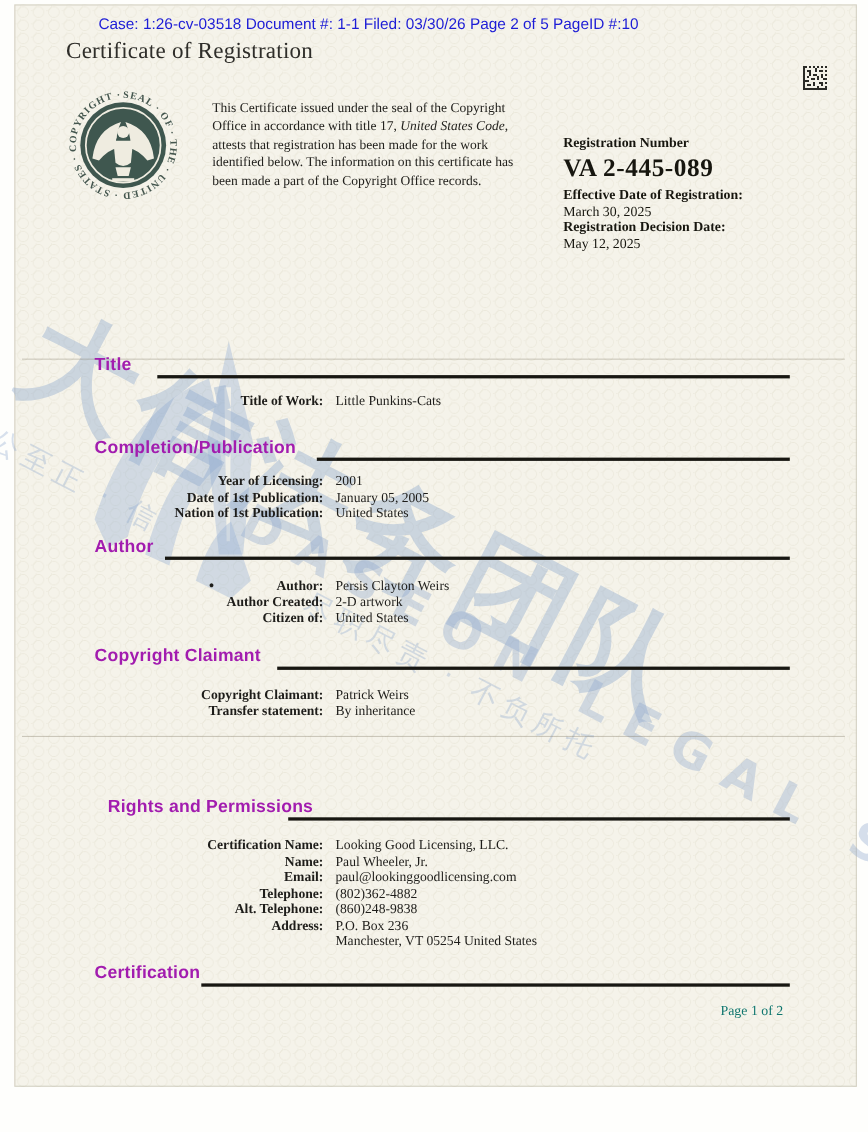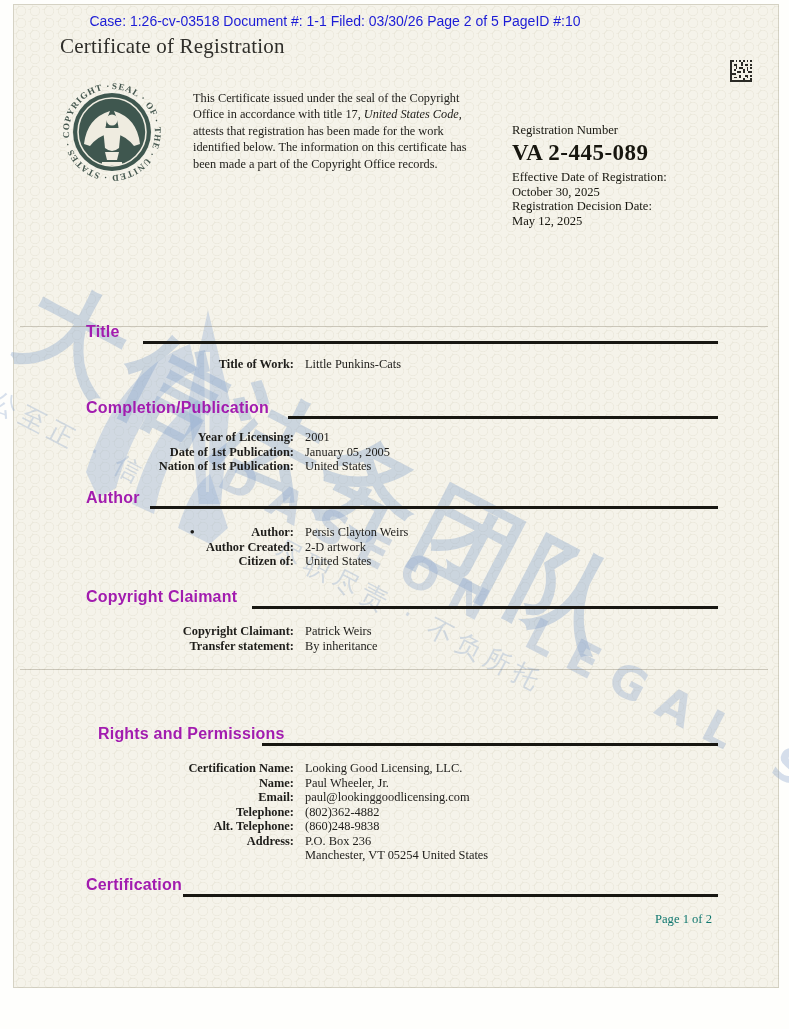--- a/index.html
+++ b/index.html
@@ -12,21 +12,21 @@
            radial-gradient(circle at 0px 0px, rgba(213,208,186,0) 4.1px, rgba(213,208,186,0.22) 4.7px, rgba(213,208,186,0) 5.5px);
          background-size:14px 12px;
          border:1px solid rgba(186,182,164,0.55);}
   .court-header{position:absolute;left:0;top:13px;width:670px;text-align:center;
                 font-family:"Liberation Sans",sans-serif;font-size:14px;color:#1c1cd6;}
   .doc-title{position:absolute;left:60px;top:34px;font-size:21px;color:#2f2e2a;letter-spacing:0.2px;}
   .barcode{position:absolute;left:730px;top:60px;width:22px;height:22px;}
   .seal{position:absolute;left:56px;top:76px;width:112px;height:112px;}
   .intro{position:absolute;left:193px;top:90px;width:292px;font-size:12.3px;line-height:16.4px;color:#23221e;}
   .regblock{position:absolute;left:512px;top:123px;width:250px;color:#17160f;}
-  .regblock .lbl{font-weight:normal;font-size:12.6px;line-height:14.8px;}
+  .regblock .lbl{font-weight:bold;font-size:12.6px;line-height:14.8px;}
   .regblock .val{font-size:12.6px;line-height:14.8px;}
   .regblock .regnum{font-weight:bold;font-size:23px;line-height:26px;margin:2px 0 4px 0;letter-spacing:0.5px;}
   .thinline{position:absolute;left:20px;width:748px;height:1px;background:rgba(125,118,96,0.35);}
   .sec-head{position:absolute;font-family:"Liberation Sans",sans-serif;font-weight:bold;
             font-size:16px;color:#a21caf;letter-spacing:0.2px;white-space:nowrap;}
   .rule{position:absolute;height:2.6px;background:#181712;}
   .rows{position:absolute;left:75px;width:636px;margin-left:13px;}
   .row{display:flex;height:14.5px;font-size:12.4px;position:relative;}
   .row .lab{width:206px;text-align:right;font-weight:bold;flex:0 0 auto;white-space:nowrap;}
   .row .val{margin-left:11px;white-space:nowrap;}
@@ -130,21 +130,21 @@
     <div><span>Office in accordance with title 17, </span><i>United States Code,</i><span></span></div>
     <div>attests that registration has been made for the work</div>
     <div>identified below. The information on this certificate has</div>
     <div>been made a part of the Copyright Office records.</div>
   </div>
 
   <div class="regblock">
     <div class="lbl">Registration Number</div>
     <div class="regnum">VA 2-445-089</div>
     <div class="lbl">Effective Date of Registration:</div>
-    <div class="val">October 30, 2025</div>
+    <div class="val">March 30, 2025</div>
     <div class="lbl">Registration Decision Date:</div>
     <div class="val">May 12, 2025</div>
   </div>
 
   <div class="thinline" style="top:326px"></div>
 
   <div class="sec-head" style="left:86px;top:323px">Title</div>
   <div class="rule" style="left:143px;top:341px;width:575px"></div>
   <div class="rows" style="top:357px">
     <div class="row">

